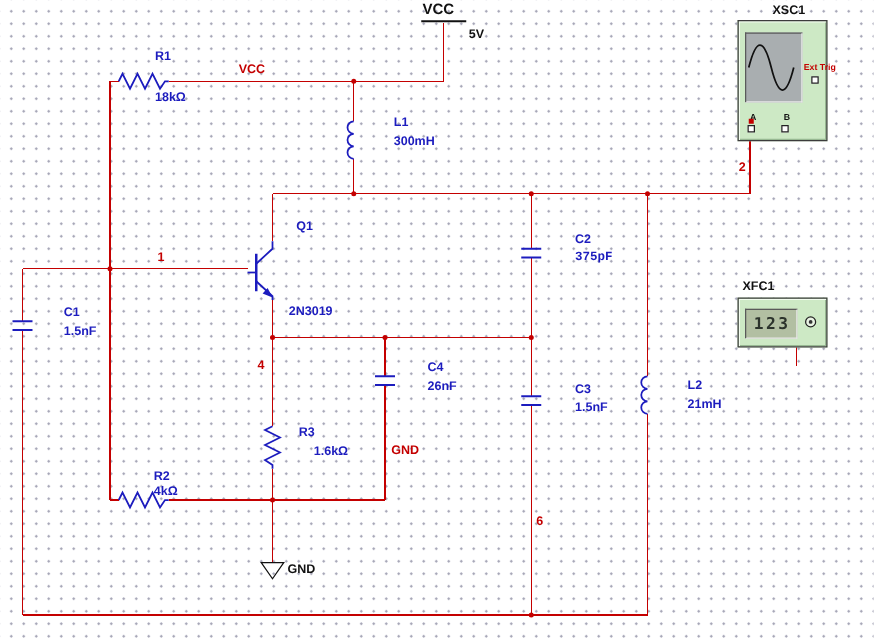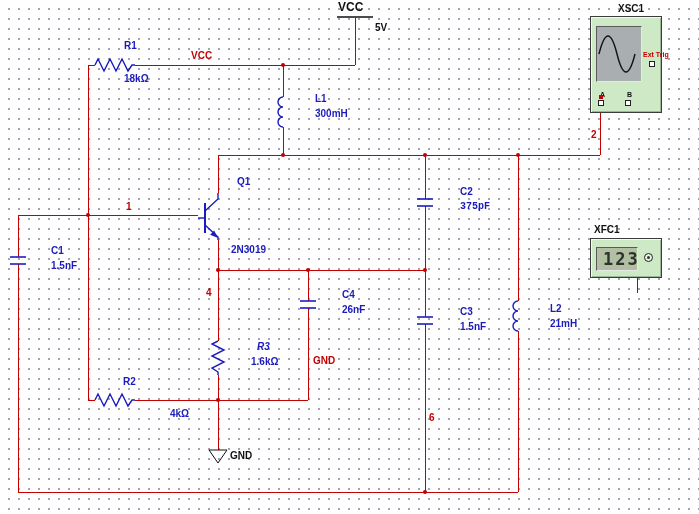--- a/index.html
+++ b/index.html
@@ -20,21 +20,21 @@
     position:absolute; background:#cde9c5; border:1px solid #3c3c3c;
     box-shadow: inset 1px 1px 0 #f2fcee, inset -1px -1px 0 #97b892;
   }
   .scope-screen {
     position:absolute; background:#a9aeb0;
     border:1px solid #5a5a5a; border-right-color:#e8e8e8; border-bottom-color:#e8e8e8;
   }
   .fc-display {
     position:absolute; background:#b2bfa2;
     border:1px solid #5a5a5a; border-right-color:#e8e8e8; border-bottom-color:#e8e8e8;
-    font-family:"DejaVu Sans Mono", monospace; font-size:17px; font-weight:bold; color:#2c332c;
+    font-family:"DejaVu Sans Mono", monospace; font-size:13px; font-weight:bold; color:#2c332c;
     display:flex; align-items:center; padding-left:6px; letter-spacing:2px;
   }
   .term { position:absolute; width:6px; height:6px; border:1px solid #222; background:#fff; }
   .term-round { position:absolute; width:9px; height:9px; border:1px solid #222; border-radius:50%; background:#e9f3e4; }
   .term-dot { position:absolute; width:3px; height:3px; background:#333; border-radius:50%; }
   .red-mark { position:absolute; width:4px; height:4px; background:#c40000; }
 </style>
 </head>
 <body>
 
@@ -148,25 +148,25 @@
 
   <span class="lbl blue" style="left:318px; top:289px;">C4</span>
   <span class="lbl blue" style="left:318px; top:304px;">26nF</span>
 
   <span class="lbl blue" style="left:436px; top:306px;">C3</span>
   <span class="lbl blue" style="left:436px; top:321px;">1.5nF</span>
 
   <span class="lbl blue" style="left:526px; top:303px;">L2</span>
   <span class="lbl blue" style="left:526px; top:318px;">21mH</span>
 
-  <span class="lbl blue" style="left:233px; top:341px;font-style:italic;">R3</span>
+  <span class="lbl blue" style="left:215px; top:341px;">R3</span>
   <span class="lbl blue" style="left:227px; top:356px;">1.6kΩ</span>
 
   <span class="lbl blue" style="left:99px;  top:376px;">R2</span>
-  <span class="lbl blue" style="left:99px;  top:408px;margin-left:47px;">4kΩ</span>
+  <span class="lbl blue" style="left:99px;  top:388px;">4kΩ</span>
 
   <span class="lbl black" style="left:230px; top:450px;">GND</span>
 
   <span class="lbl black" style="left:618px; top:3px;">XSC1</span>
   <div class="instr" style="left:590px; top:16px; width:72px; height:97px;">
     <div class="scope-screen" style="left:5px; top:9px; width:46px; height:56px;">
       <svg width="44" height="54" viewBox="0 0 44 54">
         <path d="M2,27 C8,3 14,3 20,27 C26,51 32,51 38,27" stroke="#111" stroke-width="1.4" fill="none"></path>
       </svg>
     </div>

